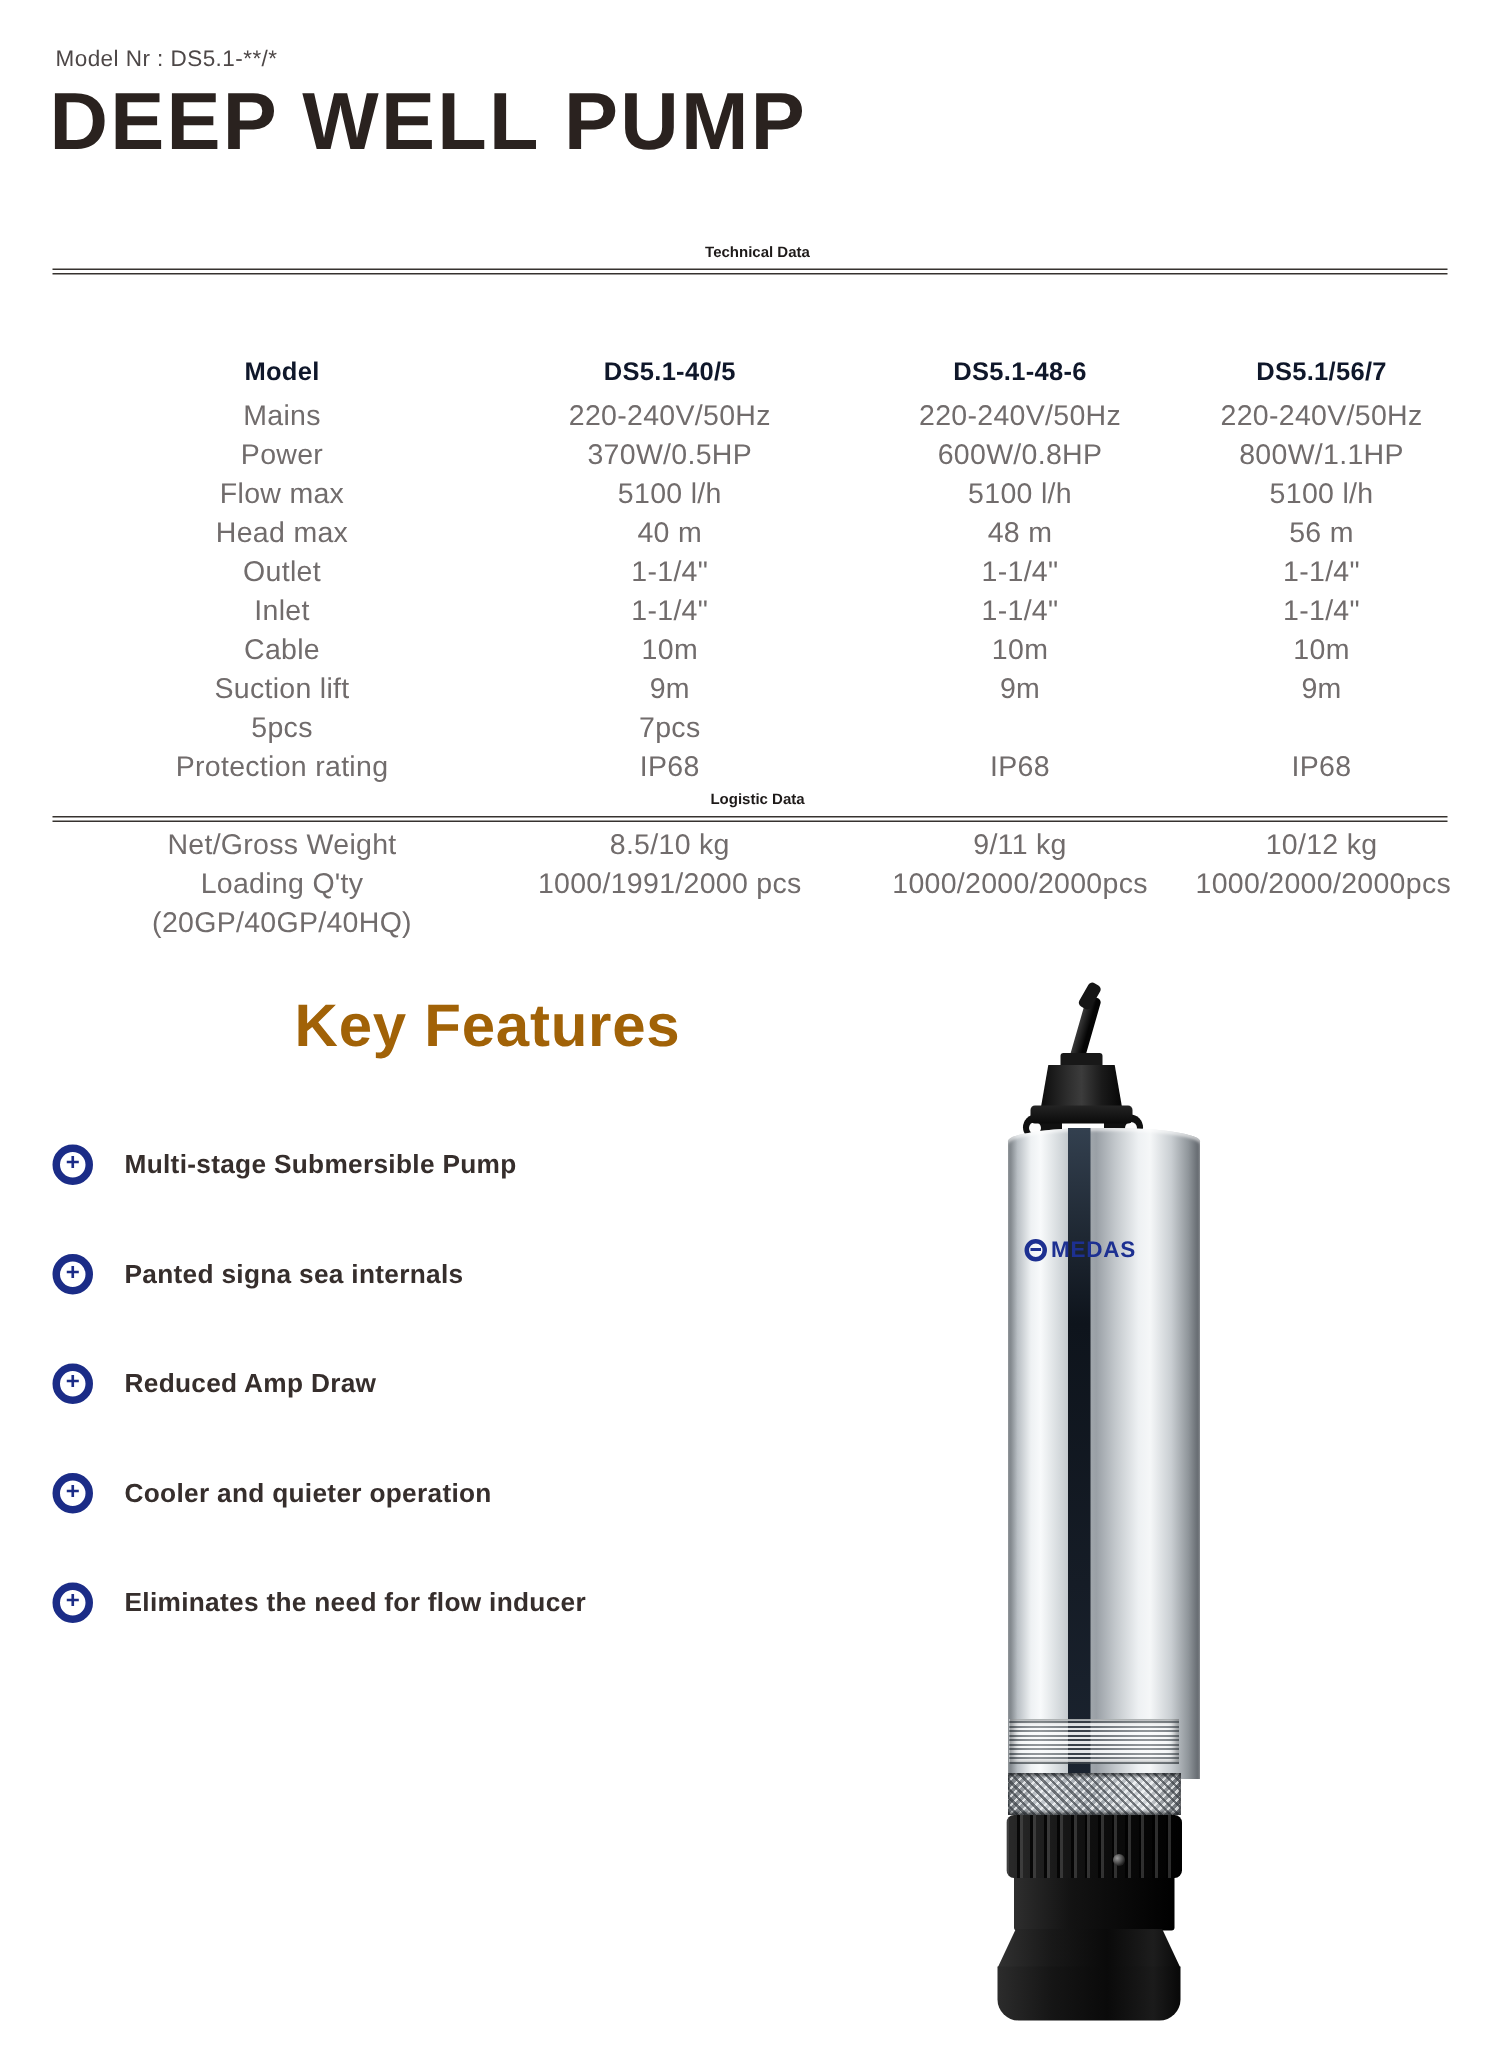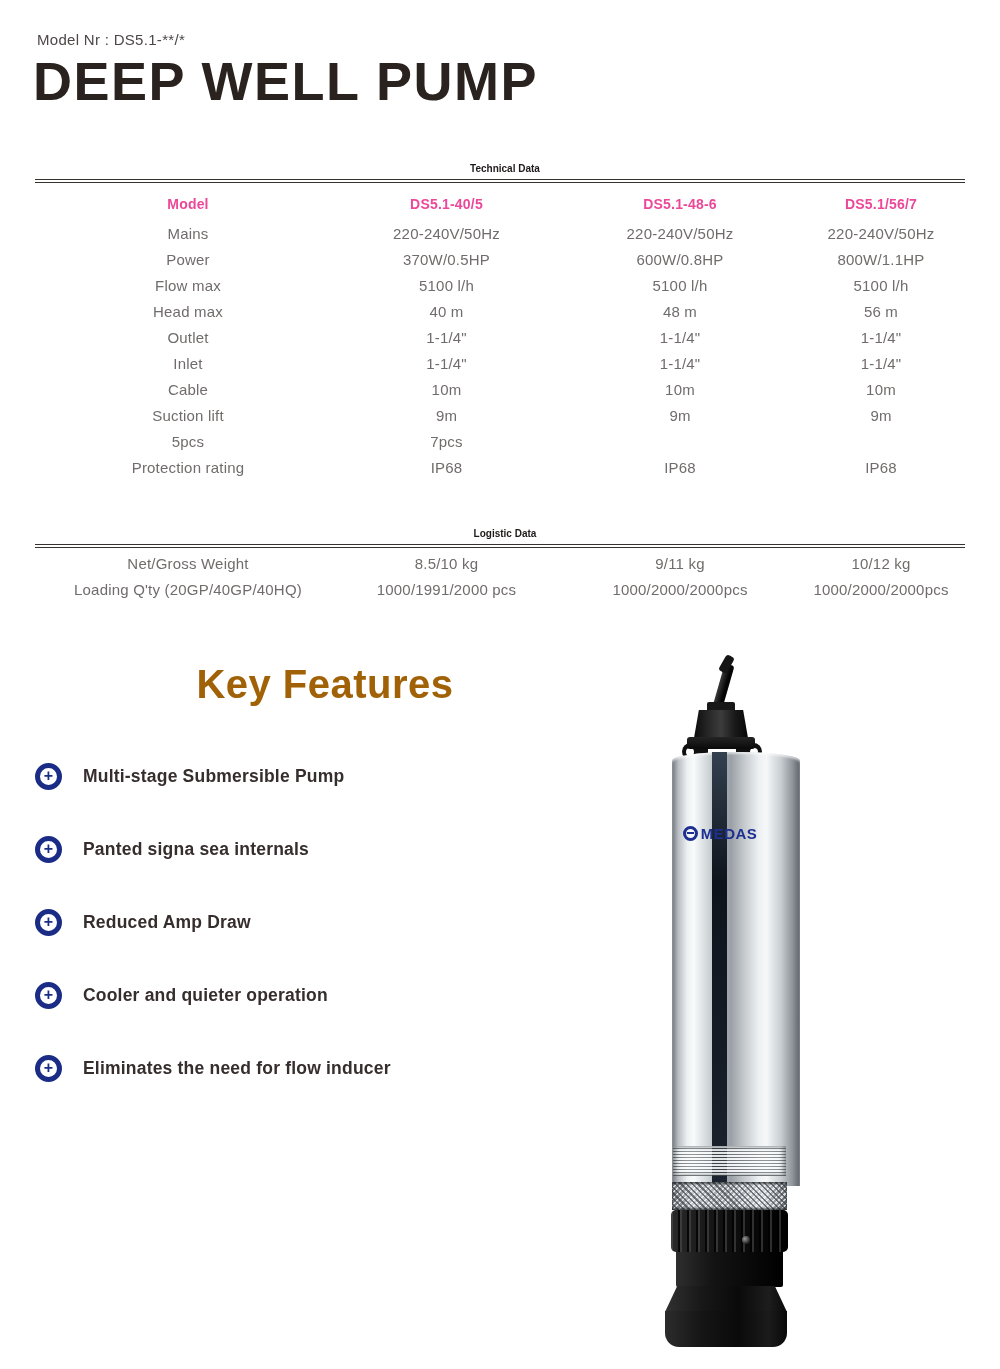--- a/index.html
+++ b/index.html
@@ -12,22 +12,22 @@
   .doc-title { position: absolute; left: 33px; top: 50px; font-size: 54px; font-weight: bold; color: #2a221f; letter-spacing: 1.5px; }
 
   
   .section { position: absolute; left: 35px; width: 930px; }
   #technical { top: 163px; }
   #logistic  { top: 528px; }
   .sec-title { font-size: 10px; font-weight: bold; color: #1e1a19; padding-left: 10px; }
   .rule { margin-top: 5px; height: 4px; border-top: 1px solid #37322f; border-bottom: 1px solid #37322f; }
   .trow { display: grid; grid-template-columns: 284px 233px 234px 1fr; padding-left: 11px; }
   .thead { margin-top: 6px; }
-  .thead span { line-height: 30px; font-size: 14px; font-weight: bold; color: #ec4899; letter-spacing: .2px; }
-  .tdata span { line-height: 26px; font-size: 15px; color: #716c6c; letter-spacing: .2px; }
+  .thead span { line-height: 30px; font-size: 17px; font-weight: bold; color: #0f172a; letter-spacing: .2px; margin-top: 44px; }
+  .tdata span { line-height: 26px; font-size: 19px; color: #716c6c; letter-spacing: .2px; }
   .tbody { margin-top: 2px; }
   #logistic .tbody { margin-top: 3px; }
 
   
   #features { position: absolute; left: 35px; top: 662px; width: 580px; }
   .features-title { font-size: 40px; font-weight: bold; color: #a16207; letter-spacing: .5px; }
   .features-list { margin-top: 54px; }
   .feature { display: flex; align-items: center; height: 30px; margin-bottom: 43px; }
   .fi { width: 27px; height: 27px; border: 5px solid #1b2c87; border-radius: 50%;
         display: flex; align-items: center; justify-content: center; margin-right: 21px; flex: none; background: #fff; }

